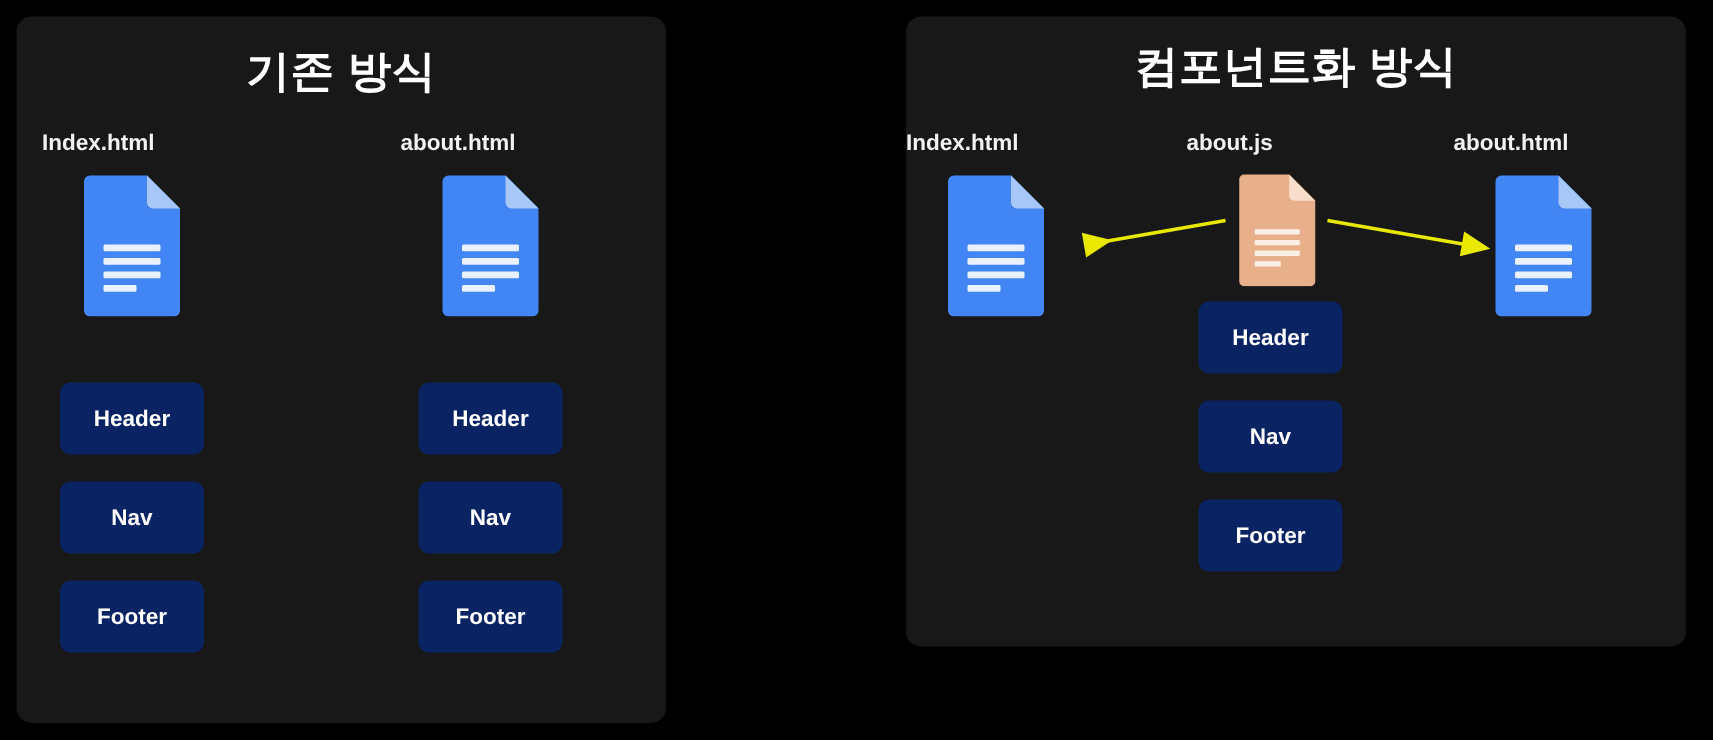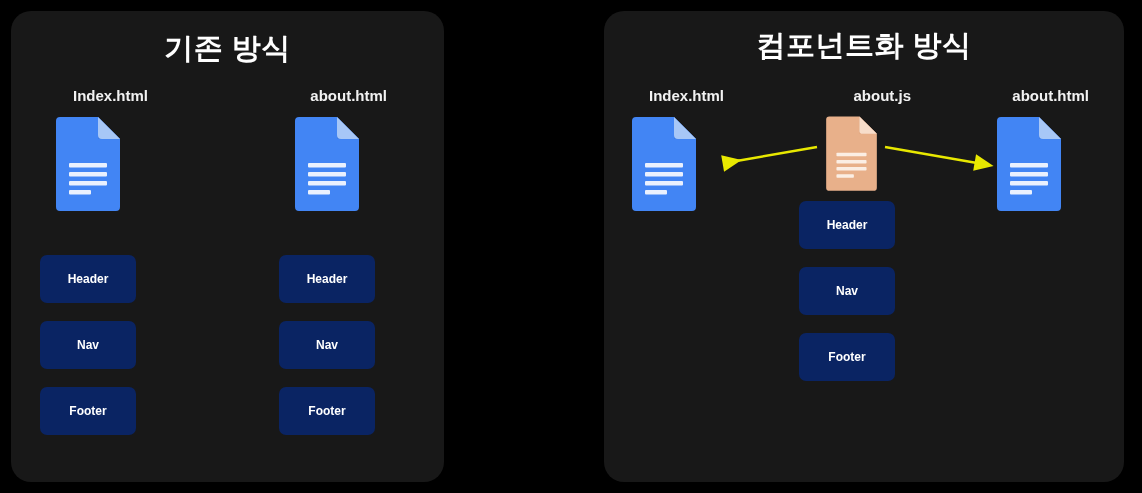--- a/index.html
+++ b/index.html
@@ -21,24 +21,24 @@
     left: 0; top: 0;
     width: 1142px;
     height: 493px;
     background: #000000;
   }
 
   
   .panel {
     position: absolute;
     background: #181818;
-    border-radius: 20px;
+    border-radius: 10px;
   }
   #panel-left  { left: 11px;  top: 11px; width: 433px; height: 471px; }
-  #panel-right { left: 604px; top: 11px; width: 520px; height: 471px; }
+  #panel-right { left: 604px; top: 11px; width: 520px; height: 420px; }
 
   
   .panel-title {
     position: absolute;
     left: 0;
     width: 100%;
     text-align: center;
     color: #ffffff;
     font-weight: bold;
     font-size: 29px;
@@ -46,42 +46,42 @@
     line-height: 1;
     white-space: nowrap;
   }
   #panel-left  .panel-title { top: 23px; }
   #panel-right .panel-title { top: 20px; }
 
   
   .file-col {
     position: absolute;
     width: 120px;
-    text-align: right;
+    text-align: left;
   }
   .file-label {
     color: #f2f2f2;
     font-size: 15px;
     font-weight: 600;
     line-height: 1;
     white-space: nowrap;
     margin-bottom: 10px;
   }
   .file-icon {
     display: block;
     margin: 0 auto;
   }
 
   
   .box {
     position: absolute;
     background: #0a2463;
     border-radius: 7px;
     color: #ffffff;
-    font-size: 12px;
+    font-size: 15px;
     font-weight: bold;
     display: flex;
     align-items: center;
     justify-content: center;
     box-sizing: border-box;
     width: 96px;
     height: 48px;
     line-height: 1;
   }
 

